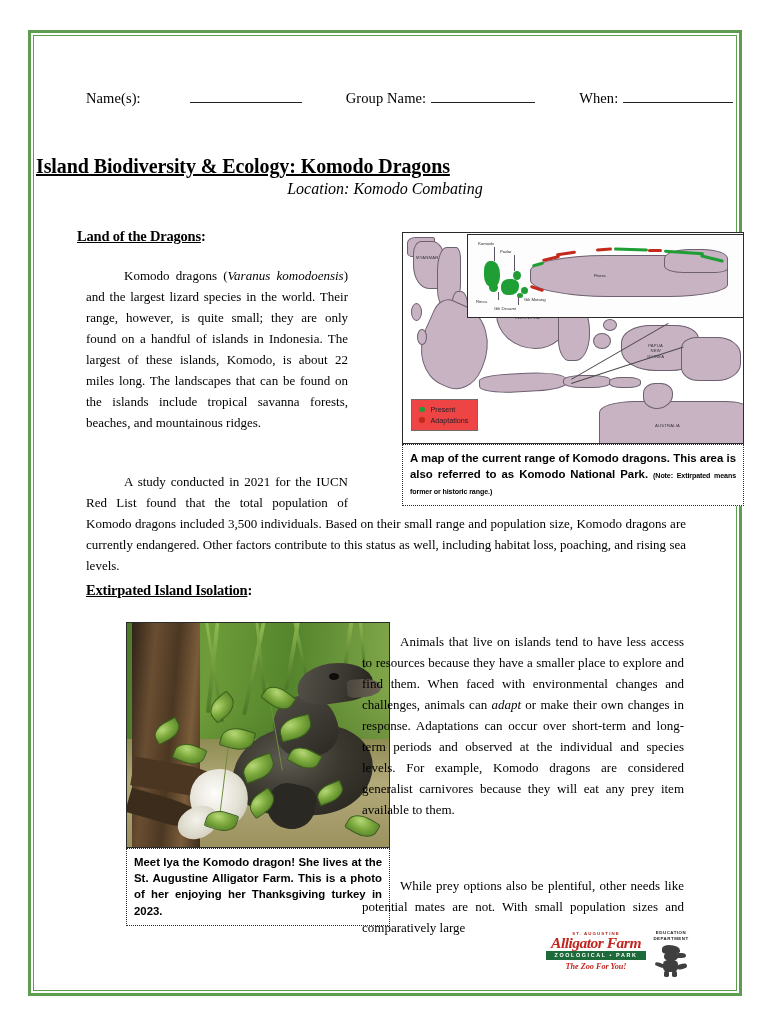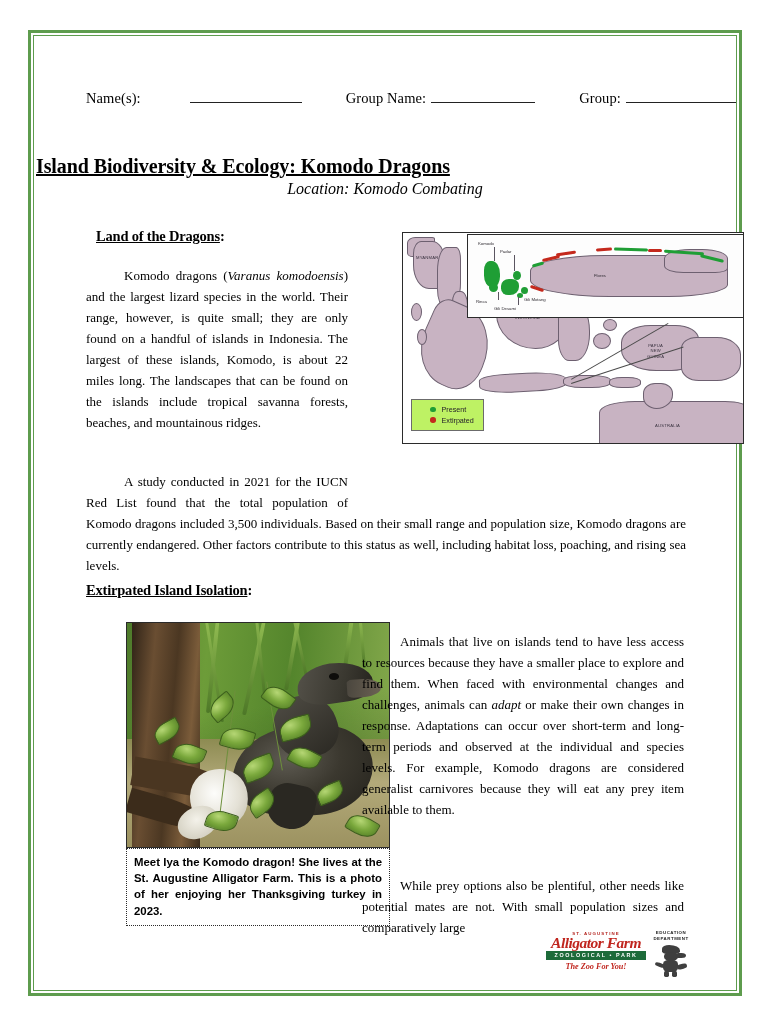--- a/index.html
+++ b/index.html
@@ -80,21 +80,21 @@
   }
 
   
   .section-heading {
     position: absolute;
     font-size: 14.5px;
     font-weight: bold;
     letter-spacing: -0.2px;
   }
   .section-heading .underlined { text-decoration: underline; }
-  #heading-land { left: 96px; top: 228px; }
+  #heading-land { left: 77px; top: 228px; }
   #heading-combat { left: 86px; top: 582px; }
 
   
   .body-text {
     font-size: 13px;
     line-height: 1.62;
     text-align: justify;
     text-justify: inter-word;
   }
   .indent { text-indent: 38px; }
@@ -172,23 +172,23 @@
     color: #2e2a30;
     white-space: nowrap;
   }
   .range-green { position: absolute; background: #1f9e35; }
   .range-red   { position: absolute; background: #c4291d; }
   .leader { position: absolute; background: #5a5560; }
   
   #map-legend {
     position: absolute;
     left: 8px; bottom: 12px;
-    background: #bef264;
+    background: #ef4444;
     border: 1px solid #6b6b6b;
-    padding: 4px 9px 4px 18px;
+    padding: 4px 9px 4px 7px;
     z-index: 6;
   }
   #map-legend .row {
     display: flex; align-items: center;
     font-family: "Liberation Sans", sans-serif;
     font-size: 7.2px;
     color: #25212a;
     margin: 1.4px 0;
   }
   #map-legend .dot {
@@ -389,21 +389,21 @@
   <div id="idline">
     <span class="idfield f-name">
       <span class="idlabel">Name(s):</span>
       <span class="idrule"></span>
     </span>
     <span class="idfield f-group">
       <span class="idlabel">Group Name:</span>
       <span class="idrule"></span>
     </span>
     <span class="idfield f-date">
-      <span class="idlabel">Group:</span>
+      <span class="idlabel">When:</span>
       <span class="idrule"></span>
     </span>
   </div>
 
   <div id="doc-title">Island Biodiversity &amp; Ecology: Komodo Dragons</div>
   <div id="doc-subtitle">Location: Komodo Combating</div>
 
   <div class="section-heading" id="heading-land"><span class="underlined">Land of the Dragons</span><span>:</span></div>
 
   <p id="para-land" class="body-text indent"><span>Komodo dragons (</span><i>Varanus komodoensis</i><span>) and the largest lizard species in the world. Their range, however, is quite small; they are only found on a handful of islands in Indonesia. The largest of these islands, Komodo, is about 22 miles long. The landscapes that can be found on the islands include tropical savanna forests, beaches, and mountainous ridges.</span></p>
@@ -479,25 +479,26 @@
         <div class="inset-label" style="left:56px; top:62px;">Gili Motang</div>
       </div>
 
       <div id="map-legend">
         <div class="row">
           <span class="dot dot-present"></span>
           <span>Present</span>
         </div>
         <div class="row">
           <span class="dot dot-extirpated"></span>
-          <span>Extirpated</span>
+          <span>Adaptations</span>
         </div>
       </div>
     </div>
 
+    <figcaption id="map-caption" class="caption-box"><span>A map of the current range of Komodo dragons. This area is also referred to as Komodo National Park.</span> <span class="caption-note">(Note: Extirpated means former or historic range.)</span></figcaption>
   </figure>
 
   <div class="section-heading" id="heading-combat"><span class="underlined">Extirpated Island Isolation</span><span>:</span></div>
 
   <figure id="photo-figure">
     <div id="photo-image">
       <div class="ph" id="ph-grass-back"></div>
       <div class="ph" id="ph-ground"></div>
 
       <div class="ph blade" style="left:30%; top:-4%; width:4px; height:44%; transform:rotate(6deg);"></div>

